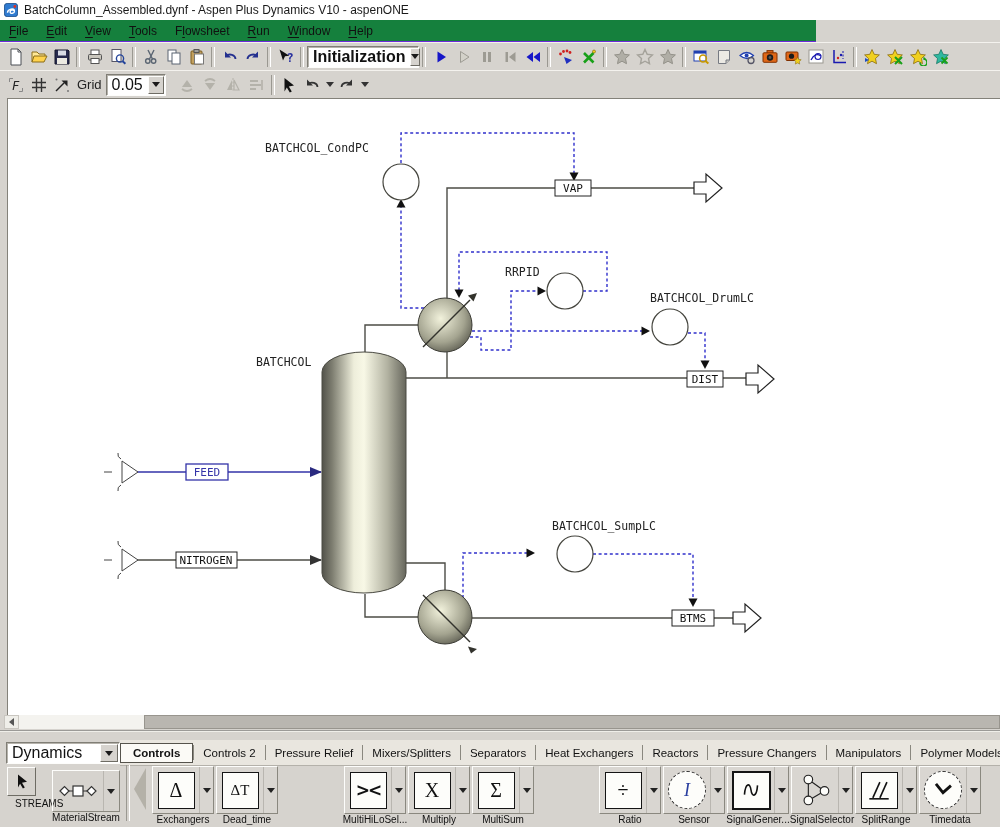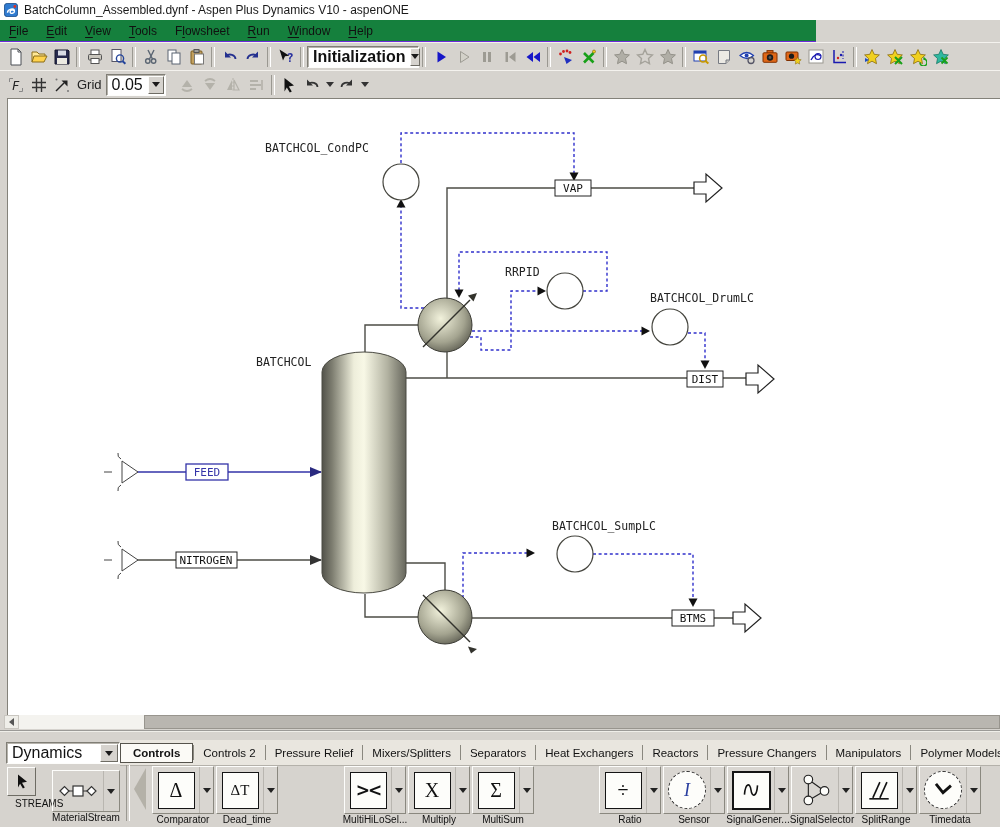--- a/index.html
+++ b/index.html
@@ -579,21 +579,21 @@
       <div class="mface">
           <span class="mico">
             <span class="sq">
               <span class="glyph">Δ</span>
             </span>
           </span>
       <span class="mdropbtn">
             <span class="caret" style="border-top-color:#222"></span>
           </span>
         </div>
-      <div class="mlabel">Comparator</div>
+      <div class="mlabel">Exchangers</div>
     </div>
     <div class="mbtn" style="left:215px">
       <div class="mface">
           <span class="mico">
             <span class="sq">
               <span class="glyph small">ΔT</span>
             </span>
           </span>
       <span class="mdropbtn">
             <span class="caret" style="border-top-color:#222"></span>

